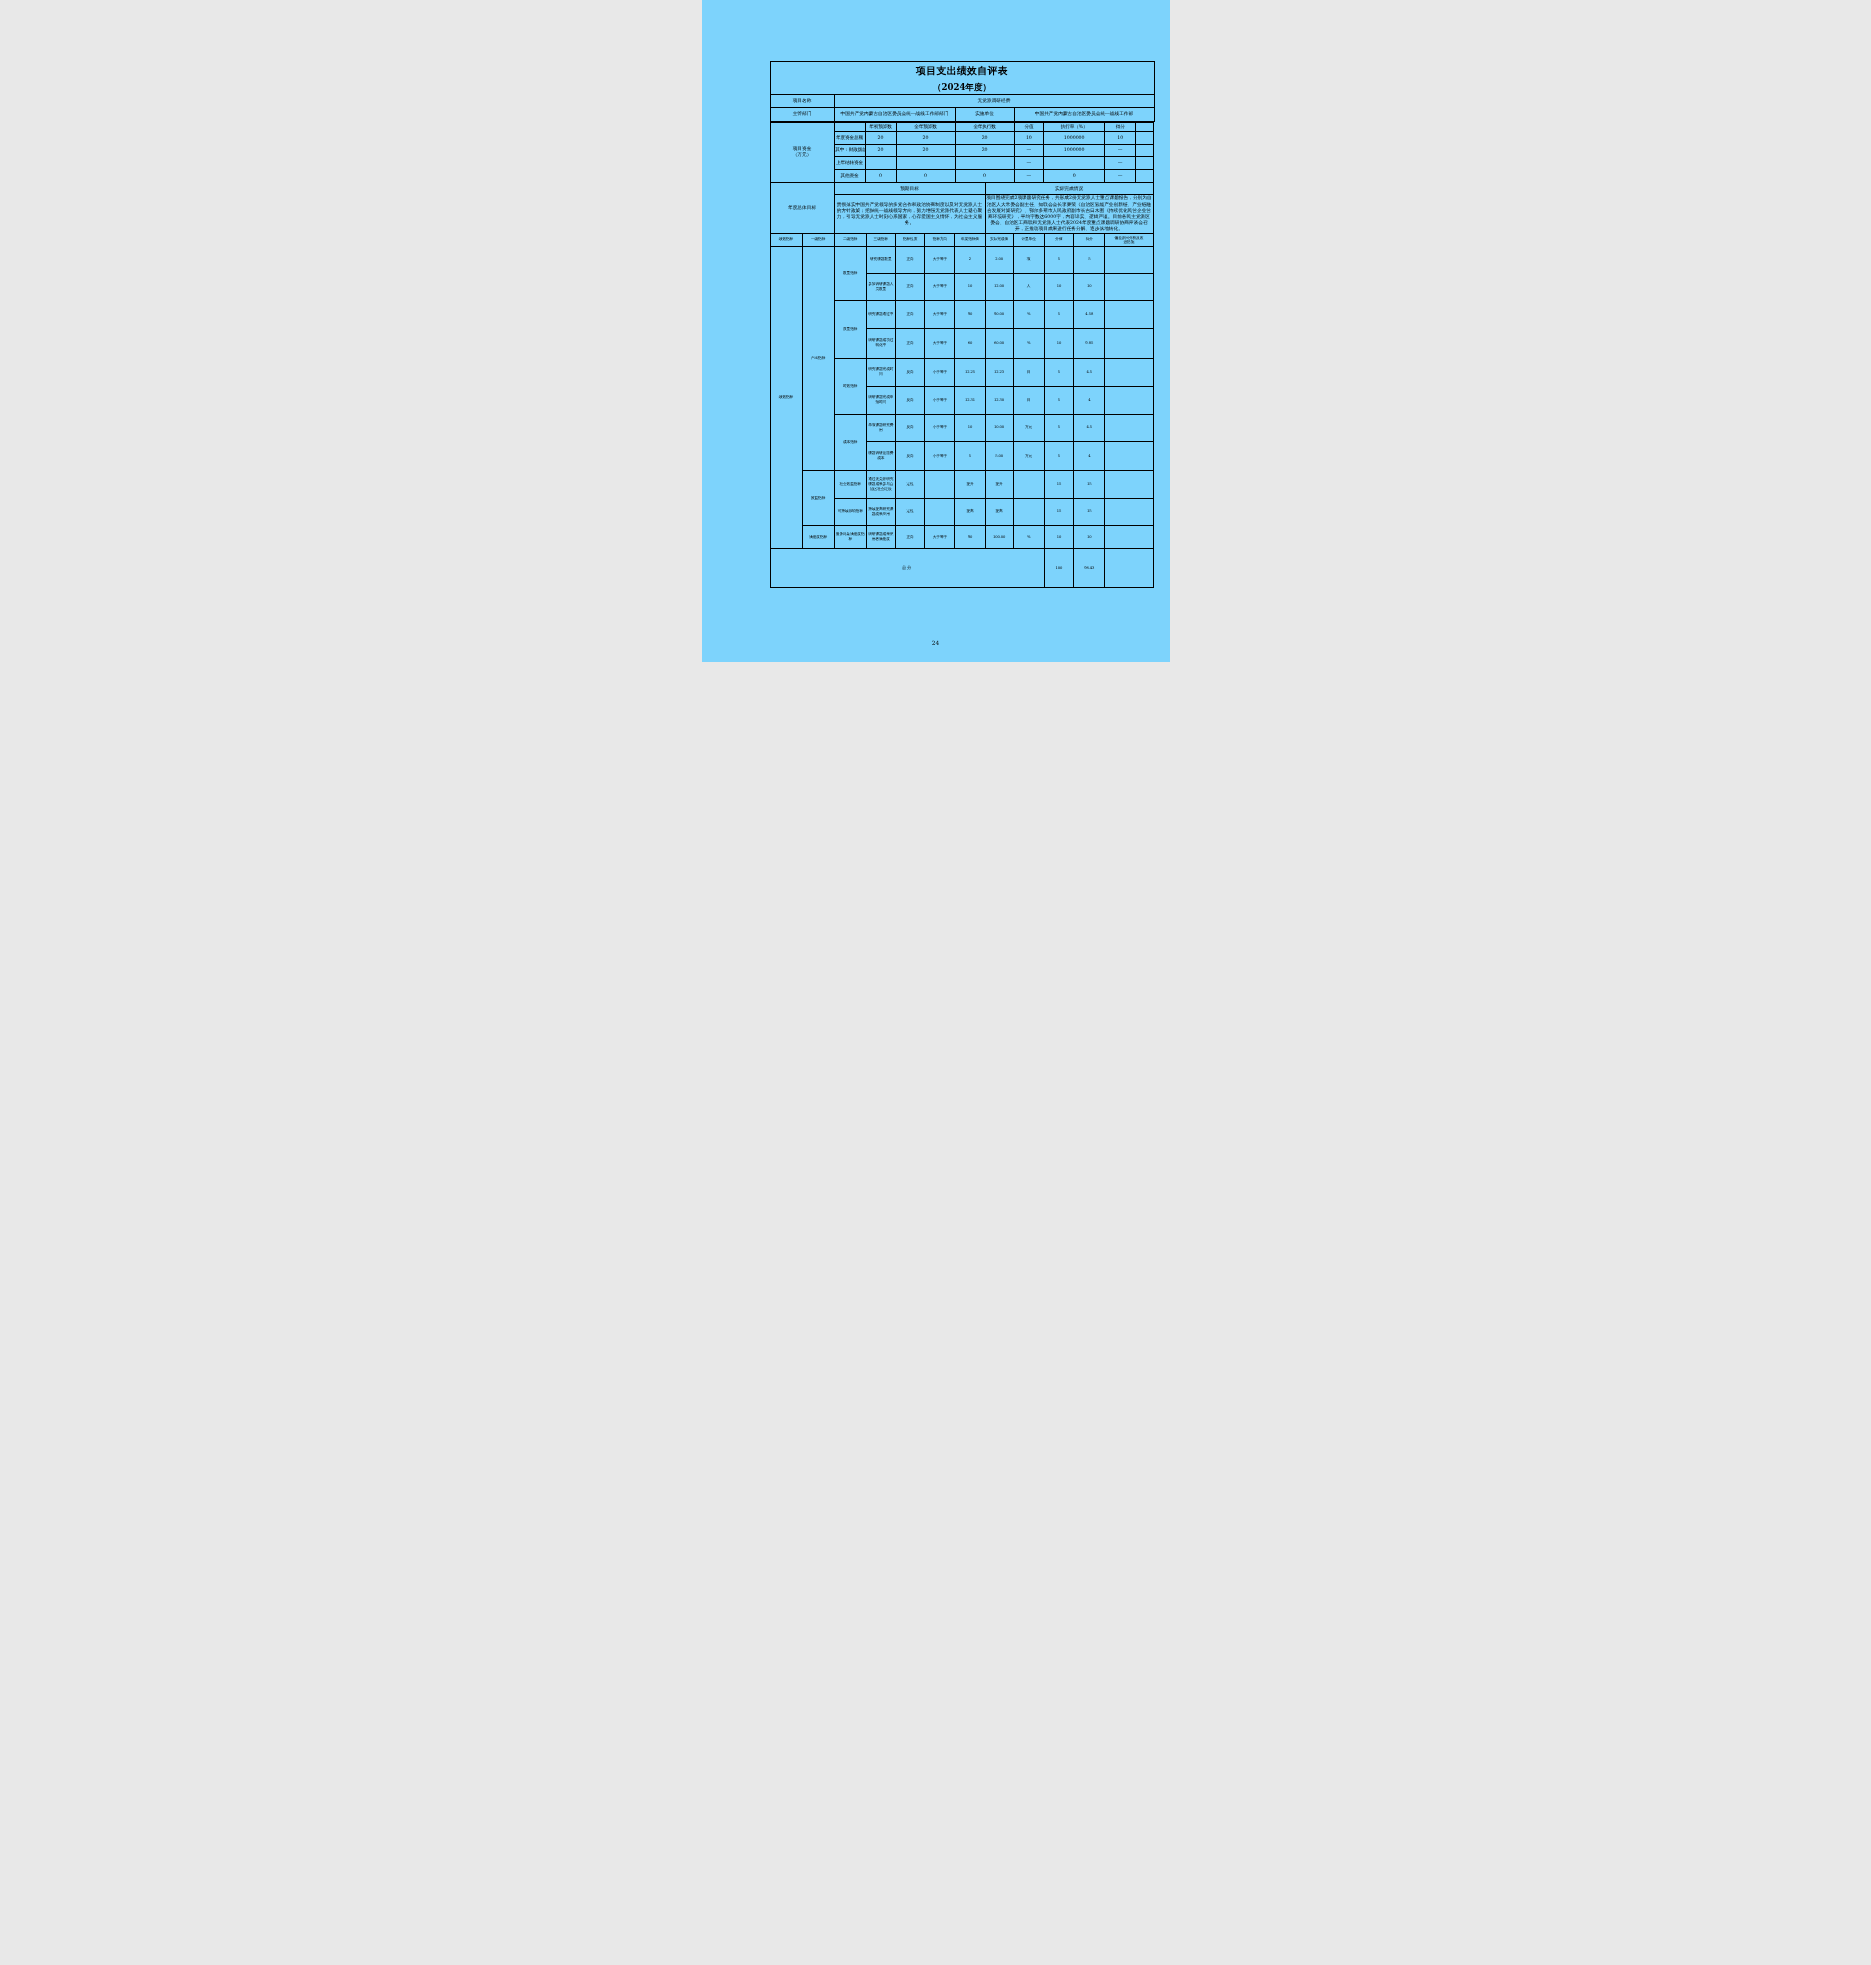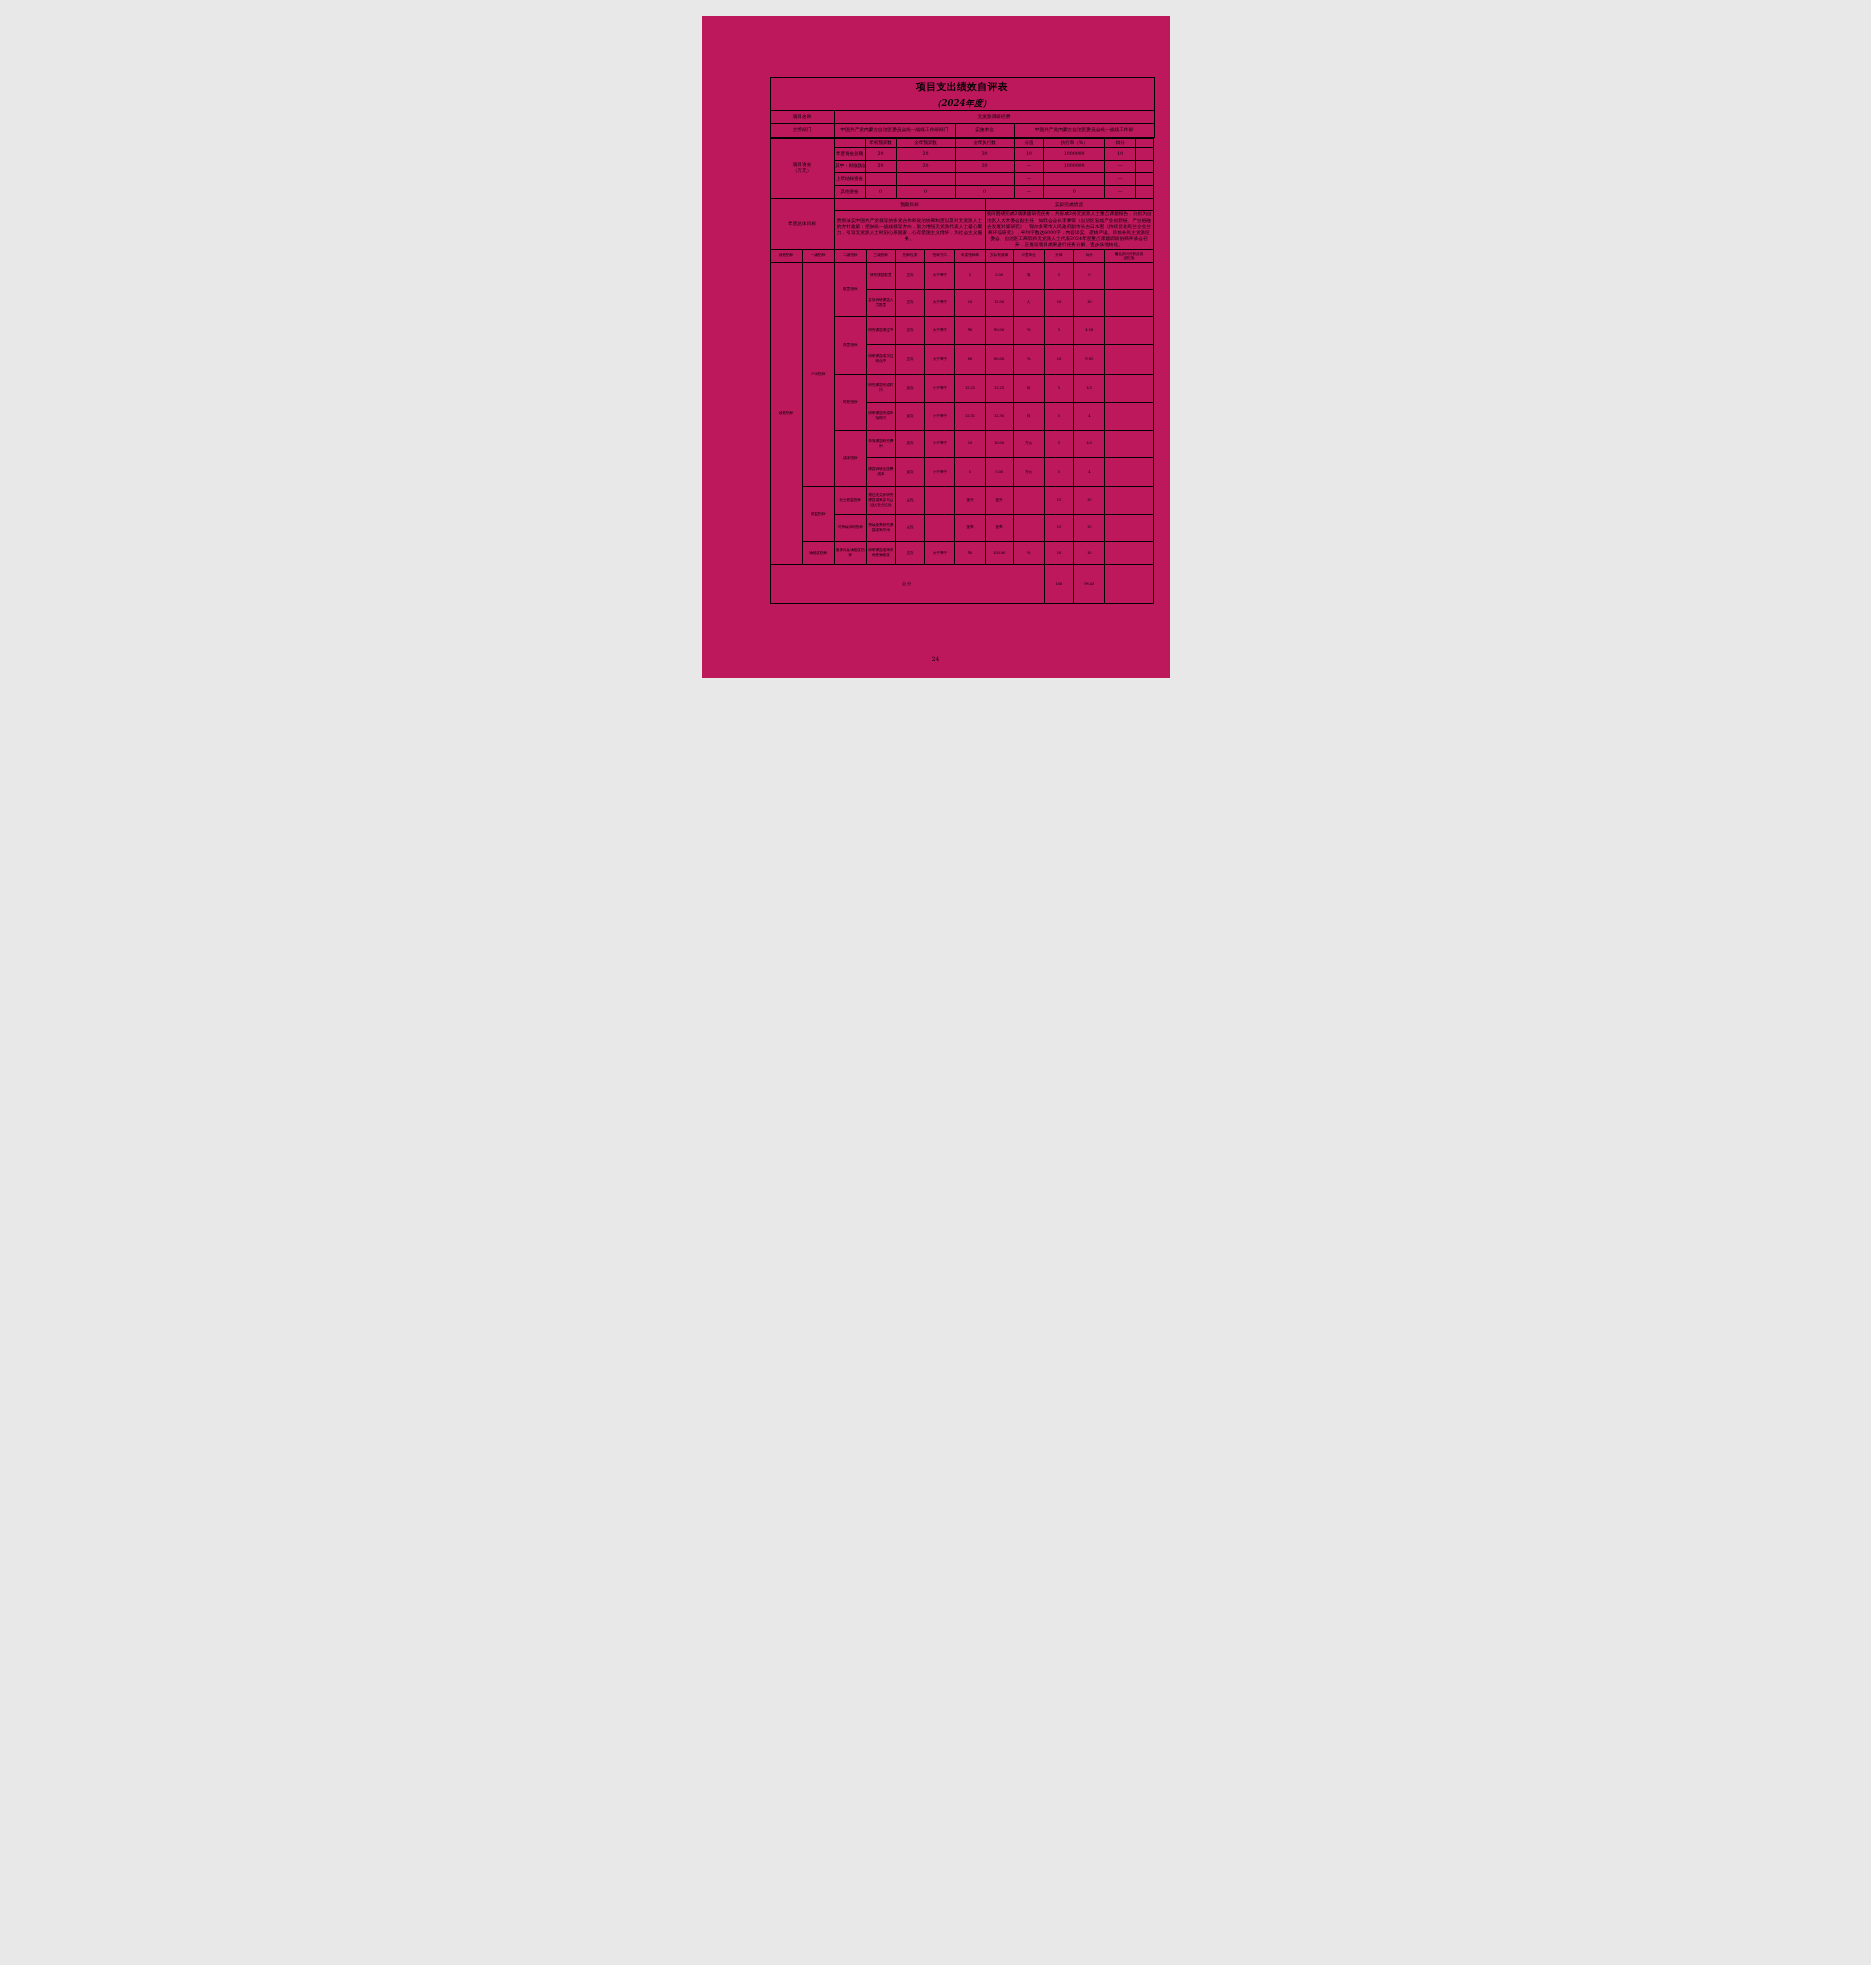--- a/index.html
+++ b/index.html
@@ -1,26 +1,26 @@
 <!DOCTYPE html>
 <html style="font-size:6.3px"><head>
 <meta charset="utf-8">
 <style>
   html,body{margin:0;padding:0;background:#e8e8e8;}
-  .page{position:relative;width:468px;height:662px;background:#be185d;margin:16px auto;
+  .page{position:relative;width:468px;height:662px;background:#7dd3fc;margin:0 auto;
         font-family:"DejaVu Serif","Liberation Serif",serif;color:#000;}
   .sheet{position:absolute;left:68px;top:61px;width:384px;}
   table.t{border-collapse:collapse;table-layout:fixed;width:384px;
           font-family:"DejaVu Serif","Liberation Serif",serif;color:#000;}
   table.t + table.t{margin-top:-0.4px;}
   table.t td{border:0.4px solid #000;text-align:center;vertical-align:middle;
              padding:0 0.8px;overflow:hidden;font-size:4.7px;line-height:1.3;word-break:break-all;}
   .title-cell{border:0.4px solid #000;}
   .tl1{font-size:9.8px;font-weight:bold;letter-spacing:0.4px;margin:2.4px 0 4.7px 0;}
-  .tl2{font-size:8.6px;font-weight:bold;font-style:italic;}
+  .tl2{font-size:8.6px;font-weight:bold;}
   .lbl{text-align:right;font-size:5.1px;padding-right:1.6px;white-space:nowrap;}
   .vleft{text-align:left;font-size:4.9px;padding-left:1.2px;}
   .sect{font-size:5.1px;line-height:1.6;}
   .fund-lbl{font-size:4.5px;text-align:left;white-space:nowrap;padding:0 0.4px;letter-spacing:-0.2px;}
   .fund-h{font-size:4.5px;letter-spacing:-0.2px;white-space:nowrap;}
   .num-l{text-align:left;padding-left:1.2px;}
   .goal-head{font-size:4.7px;}
   .goal-body{font-size:3.9px;text-align:justify;text-align-last:center;
              padding:0.8px 2.4px;line-height:1.35;}
   table.ind td{font-size:3.7px;padding:0 0.4px;line-height:1.35;letter-spacing:-0.1px;}

